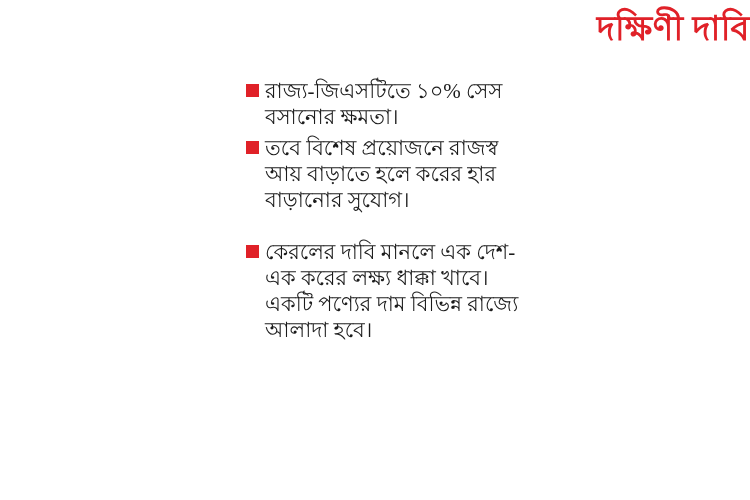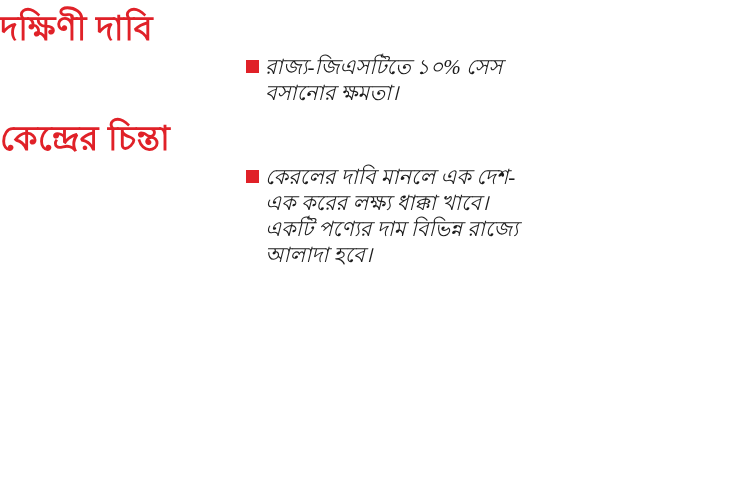--- a/index.html
+++ b/index.html
@@ -18,35 +18,34 @@
   }
   .content-column {
     position: absolute;
     left: 0;
     top: 0;
     width: 750px;
   }
   .section-heading {
     margin: 0;
     padding: 0;
-    text-align: left;
+    text-align: right;
     font-size: 34px;
     line-height: 46px;
     font-weight: bold;
     color: #e02128;
     letter-spacing: 0.5px;
   }
   .heading-1 { margin-top: 6px; }
   .heading-2 { margin-top: 10px; }
   .bullet-list {
     list-style: none;
-    margin: 2px 0 0 246px;
+    margin: 26px 0 0 246px;
     padding: 0;
     width: 286px;
-    font-style: italic;
   }
   .bullet-item {
     display: flex;
     align-items: flex-start;
     margin-bottom: 5px;
   }
   .bullet-square {
     flex: 0 0 auto;
     width: 13px;
     height: 13px;
@@ -65,25 +64,28 @@
 <div class="canvas">
   <div class="content-column">
 
     <section>
       <h1 class="section-heading heading-1">দক্ষিণী দাবি</h1>
       <ul class="bullet-list">
         <li class="bullet-item">
           <span class="bullet-square"></span>
           <span class="bullet-text">রাজ্য-জিএসটিতে ১০% সেস বসানোর ক্ষমতা।</span>
         </li>
+        <li class="bullet-item">
+          <span class="bullet-square"></span>
+          <span class="bullet-text">তবে বিশেষ প্রয়োজনে রাজস্ব আয় বাড়াতে হলে করের হার বাড়ানোর সুযোগ।</span>
+        </li>
       </ul>
     </section>
 
     <section>
-      <h1 class="section-heading heading-2">কেন্দ্রের চিন্তা</h1>
       <ul class="bullet-list">
         <li class="bullet-item">
           <span class="bullet-square"></span>
           <span class="bullet-text">কেরলের দাবি মানলে এক দেশ-এক করের লক্ষ্য ধাক্কা খাবে। একটি পণ্যের দাম বিভিন্ন রাজ্যে আলাদা হবে।</span>
         </li>
       </ul>
     </section>
 
   </div>
 </div>

